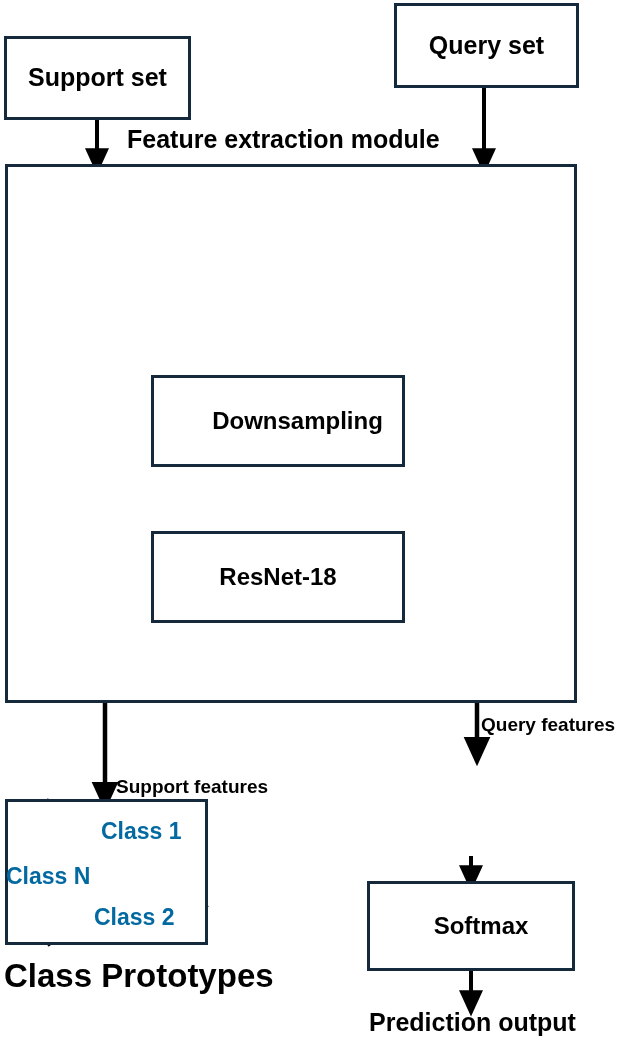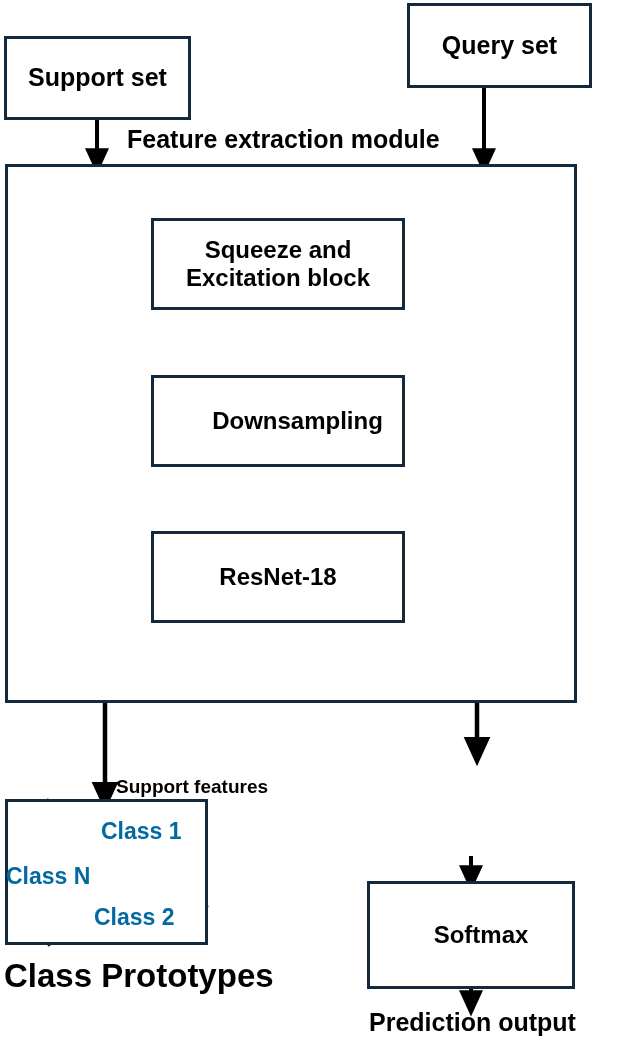--- a/index.html
+++ b/index.html
@@ -40,28 +40,28 @@
     position: absolute;
     left: 0;
     top: 0;
     width: 640px;
     height: 1040px;
     pointer-events: none;
   }
 
   
   #support-set-box   { left: 4px;   top: 4px;   width: 187px; height: 84px;  font-size: 25px; margin-top: 32px; }
-  #query-set-box     { left: 407px; top: 3px;   width: 185px; height: 85px;  font-size: 25px; }
+  #query-set-box     { left: 394px; top: 3px;   width: 185px; height: 85px;  font-size: 25px; }
   #feature-module-box{ left: 5px;   top: 164px; width: 572px; height: 539px; align-items: flex-start; }
   #se-block-box      { left: 151px; top: 218px; width: 254px; height: 92px;  font-size: 24px; }
   #downsampling-box  { left: 151px; top: 375px; width: 254px; height: 92px;  font-size: 24px; padding-left: 39px; }
   #resnet-box        { left: 151px; top: 531px; width: 254px; height: 92px;  font-size: 24px; }
   #class-proto-box   { left: 5px;   top: 799px; width: 203px; height: 146px; }
   #distance-box      { left: 367px; top: 754px; width: 208px; height: 102px; font-size: 23px; }
-  #softmax-box       { left: 367px; top: 881px; width: 208px; height: 108px;  font-size: 24px; padding-left: 20px; }
+  #softmax-box       { left: 367px; top: 881px; width: 208px; height: 90px;  font-size: 24px; padding-left: 20px; }
 
   
   #feature-extraction-label { left: 127px; top: 125px; font-size: 25px; }
   #support-features-label   { left: 116px; top: 776px; font-size: 19px; }
   #query-features-label     { left: 481px; top: 714px; font-size: 19px; }
   #class-prototypes-label   { left: 4px;   top: 957px; font-size: 33px; }
   #prediction-output-label  { left: 369px; top: 1008px; font-size: 25px; }
 
   
   .proto-label {
@@ -115,37 +115,32 @@
   </div>
 
   <div class="box" id="query-set-box">
     <span>Query set</span>
   </div>
 
   <div class="label" id="feature-extraction-label">Feature extraction module</div>
 
   <div class="box" id="feature-module-box"></div>
 
-  <div class="box" id="se-block-box">
-    <span>
-      <span>Squeeze and</span><br>
-      <span>Excitation block</span>
-    </span>
-  </div>
 
   <div class="box" id="downsampling-box">
     <span>Downsampling</span>
   </div>
 
   <div class="box" id="resnet-box">
     <span>ResNet-18</span>
   </div>
 
   <div class="label" id="support-features-label">Support features</div>
 
+  <div class="label" id="query-features-label">Query features</div>
 
   <div class="box" id="class-proto-box"></div>
 
   <div class="proto-label" id="class-1-label">Class 1</div>
   <div class="proto-label" id="class-n-label">Class N</div>
   <div class="proto-label" id="class-2-label">Class 2</div>
 
   <div class="label" id="class-prototypes-label">Class Prototypes</div>
 
 

